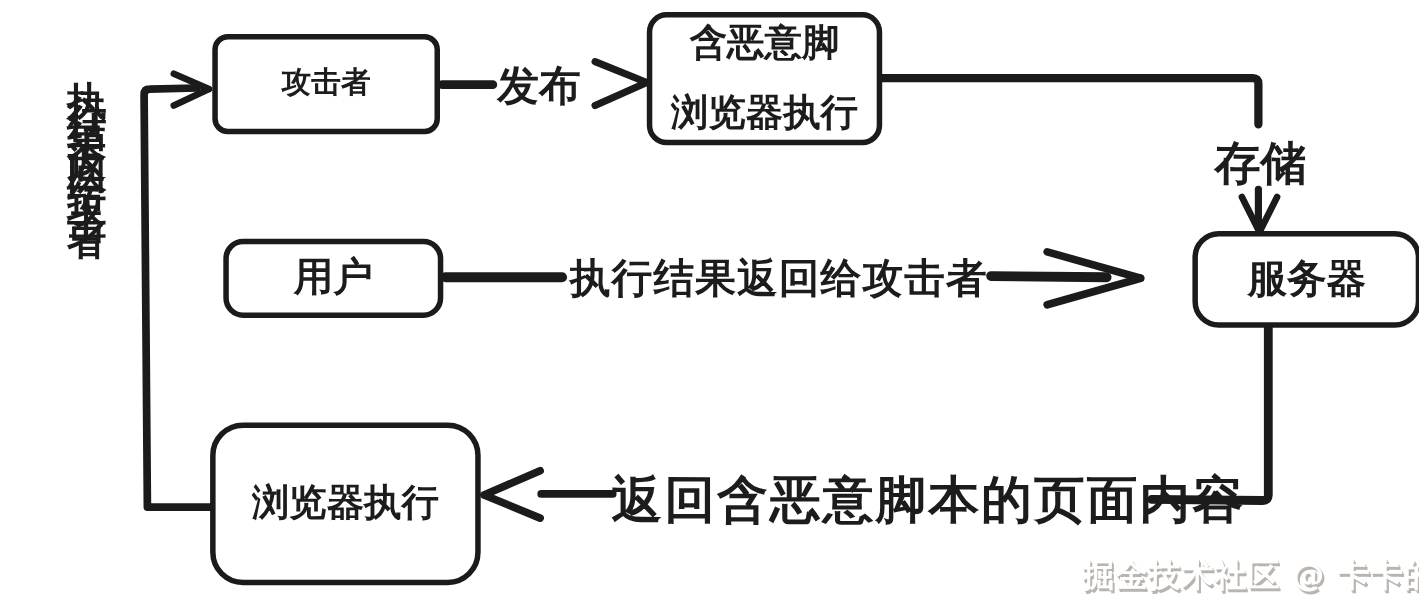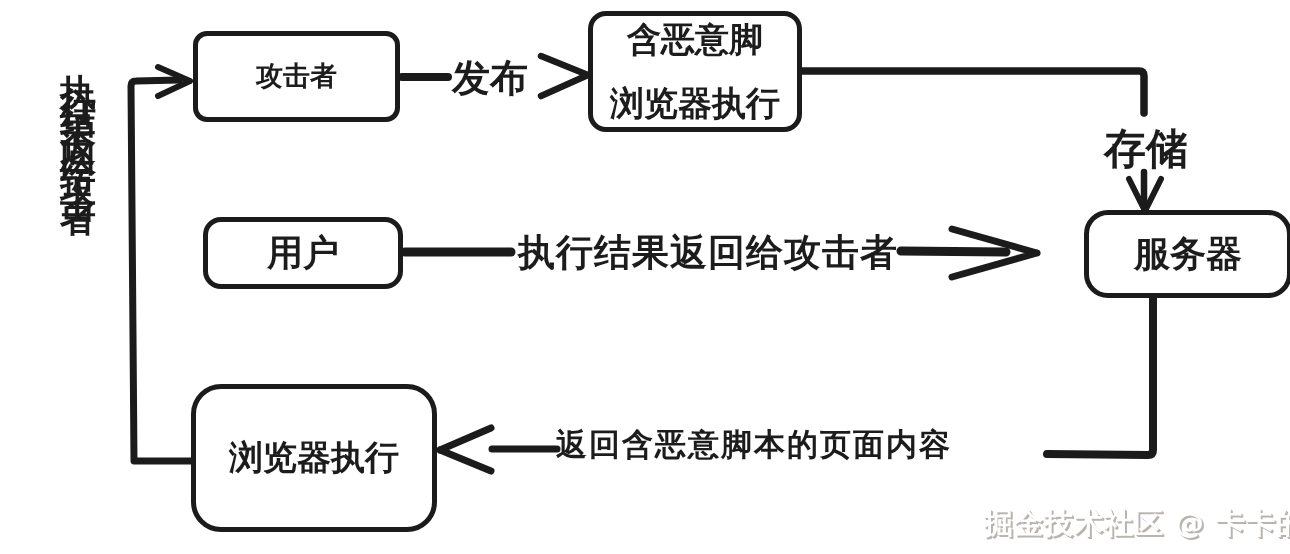--- a/index.html
+++ b/index.html
@@ -29,21 +29,21 @@
   #node-server{left:1084px;top:210px;width:208px;height:88px;border-radius:24px;font-size:36px;}
   #node-browser{left:191px;top:384px;width:246px;height:148px;border-radius:30px;font-size:34px;}
   .edge-label{
     position:absolute;z-index:2;
     font-weight:700;
     white-space:nowrap;
   }
   #label-publish{left:452px;top:53px;font-size:38px;}
   #label-store{left:1104px;top:121px;font-size:42px;}
   #label-visit{left:518px;top:228px;font-size:37px;letter-spacing:1px;}
-  #label-return{left:556px;top:424px;font-size:31px;letter-spacing:2px;}
+  #label-return{left:556px;top:424px;font-size:46px;letter-spacing:2px;}
   #label-result{
     left:60px;top:44px;z-index:2;position:absolute;
     writing-mode:vertical-rl;text-orientation:upright;
     font-size:36px;font-weight:700;line-height:1.0;
     letter-spacing:14px;
   }
   #watermark{
     position:absolute;left:984px;top:504px;z-index:3;
     font-size:29px;font-weight:700;letter-spacing:1px;
     color:#ffffff;

